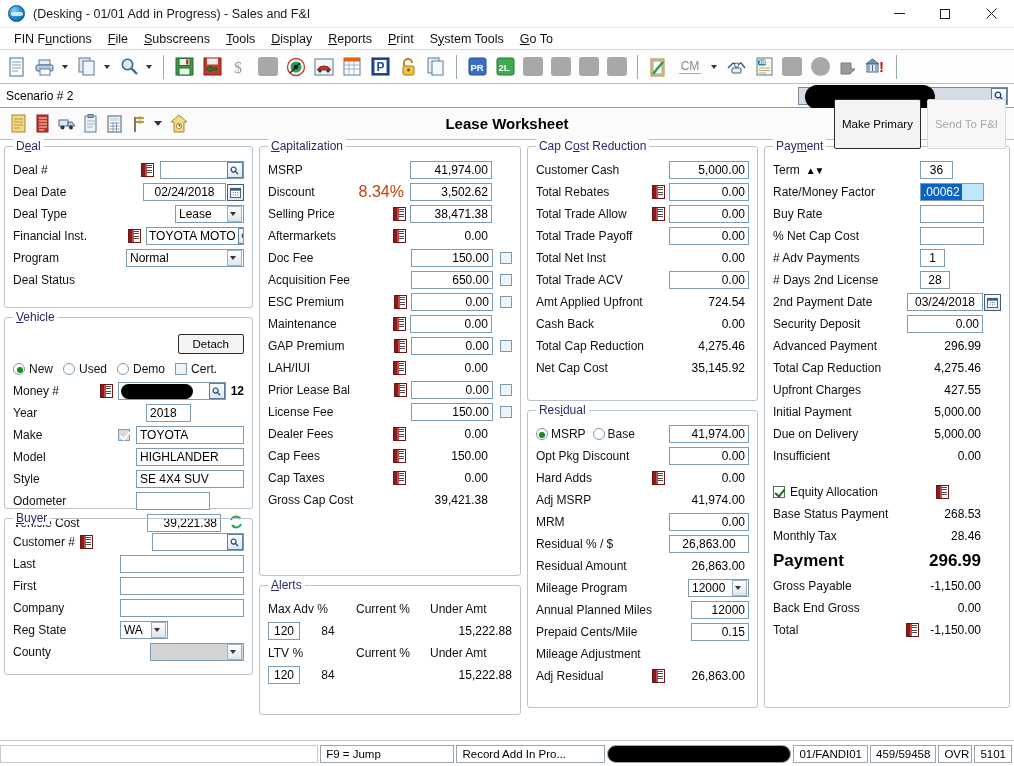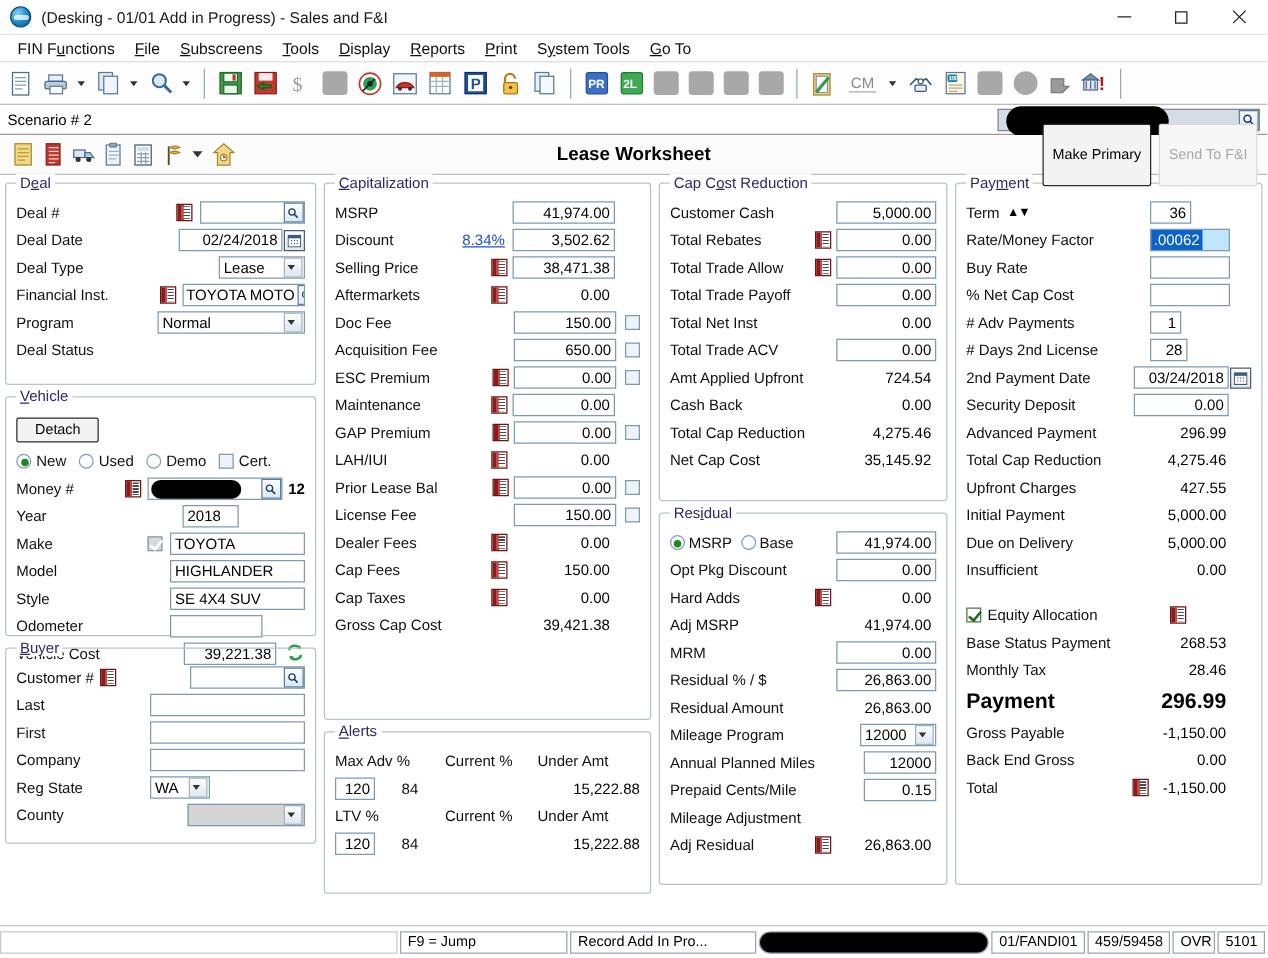--- a/index.html
+++ b/index.html
@@ -120,21 +120,21 @@
   .lbl { font-size:12px; color:#111; white-space:nowrap; }
   .spacer { flex:1 1 auto; }
 
   
   .inp {
     height:18px; border:1px solid #7d9bb3; background:#fff;
     font-family:"Liberation Sans", sans-serif; font-size:12px;
     padding:0 3px; line-height:16px; color:#000;
   }
   .inp.r { text-align:right; }
-  .inp.c { text-align:right; }
+  .inp.c { text-align:center; }
   .inp.focus { background:#bfe6fb; }
   .sel-text { background:#0a64c8; color:#fff; }
   .val { font-size:12px; text-align:right; }
   .valbold{ font-size:17px; font-weight:bold; }
 
   
   .dd { display:flex; align-items:center; height:18px; border:1px solid #7d9bb3; background:#fff; }
   .dd .ddv { flex:1; font-size:12px; padding:0 3px; white-space:nowrap; overflow:hidden; }
   .dd .ddb {
     width:15px; height:16px; margin:0 1px 0 0; background:linear-gradient(#fdfdfd,#dfe6ee);
@@ -546,21 +546,21 @@
           <div class="row">
             <span class="lbl">Deal Status</span>
             <span class="spacer"></span>
             <span class="val"></span>
           </div>
         </div>
 
         <div class="gb" style="height:192px">
           <div class="gb-title"><u>V</u>ehicle</div>
 
-          <div class="row" style="height:28px;justify-content:flex-start">
+          <div class="row" style="height:28px;justify-content:flex-end">
             <div class="btn" style="padding:3px 14px;">Detach</div>
           </div>
 
           <div class="row" style="gap:4px">
             <span class="rad on"></span>
             <span class="lbl">New</span>
             <span class="rad" style="margin-left:6px"></span>
             <span class="lbl">Used</span>
             <span class="rad" style="margin-left:6px"></span>
             <span class="lbl">Demo</span>
@@ -698,21 +698,21 @@
           <div class="row">
             <span class="lbl">MSRP</span>
             <span class="spacer"></span>
             <span class="inp r" style="width:82px">41,974.00</span>
             <span style="width:20px"></span>
           </div>
 
           <div class="row">
             <span class="lbl">Discount</span>
             <span class="spacer"></span>
-            <span style="font-size:12px;color:#1d4ed8;text-decoration:underline;margin-right:6px;">8.34%</span>
+            <span style="font-size:16px;color:#c2410c;margin-right:6px;">8.34%</span>
             <span class="inp r" style="width:82px">3,502.62</span>
             <span style="width:20px"></span>
           </div>
 
           <div class="row">
             <span class="lbl">Selling Price</span>
             <span class="spacer"></span>
             <span class="ledger" style="margin-right:4px"></span>
             <span class="inp r" style="width:82px">38,471.38</span>
             <span style="width:20px"></span>

